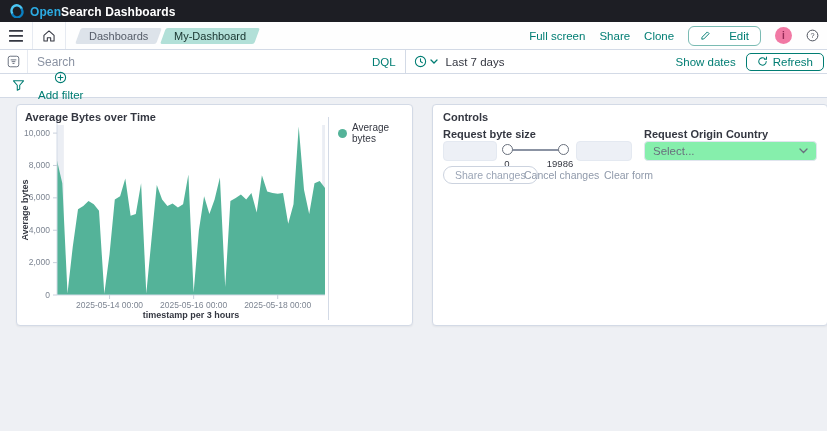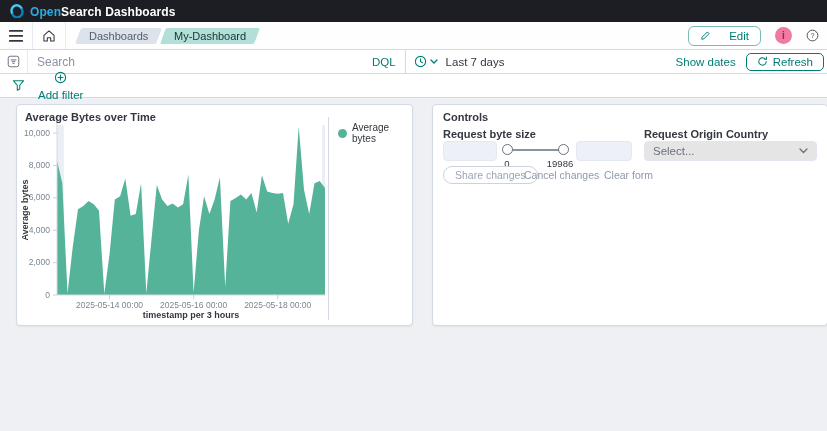--- a/index.html
+++ b/index.html
@@ -52,21 +52,21 @@
   .legend-dot{width:9px;height:9px;border-radius:50%;background:#54B399;flex:0 0 auto;}
   .legend-label{font-size:10px;color:#343741;}
   
   .controls-panel .panel-title{position:absolute;left:10px;top:6px;}
   .ctl-label{position:absolute;font-size:11px;font-weight:700;color:#343741;top:23px;}
   .ctl-input{position:absolute;top:36px;height:20px;background:#edf0f6;border:1px solid #e4e9f1;border-radius:4px;box-sizing:border-box;padding:0 6px;font-size:11px;color:#343741;font-family:inherit;}
   .slider{position:absolute;left:69px;top:36px;width:67px;height:30px;}
   .slider-track{position:absolute;left:6px;width:55px;top:8px;height:2px;background:#8b93a3;}
   .slider-handle{position:absolute;top:3px;width:11px;height:11px;border-radius:50%;background:#fff;border:1.5px solid #69707d;box-sizing:border-box;cursor:grab;}
   .slider-label{position:absolute;top:17px;font-size:9.5px;color:#343741;text-align:center;}
-  .select-box{position:absolute;left:211px;right:10px;top:36px;height:20px;background:#e5e5e5;border:1px solid #e0e5ee;border-radius:4px;display:flex;align-items:center;justify-content:space-between;padding:0 8px;font-size:11.5px;color:#69707d;cursor:pointer;box-sizing:border-box;}
+  .select-box{position:absolute;left:211px;right:10px;top:36px;height:20px;background:#86efac;border:1px solid #e0e5ee;border-radius:4px;display:flex;align-items:center;justify-content:space-between;padding:0 8px;font-size:11.5px;color:#69707d;cursor:pointer;box-sizing:border-box;}
   .apply-btn{position:absolute;left:10px;top:61px;height:18px;padding:0 11px;border:1px solid #ccd3df;border-radius:9px;background:#fff;color:#9aa4b5;font-size:10.5px;display:flex;align-items:center;font-family:inherit;}
   .text-btn{position:absolute;top:64px;font-size:10.5px;color:#8f99aa;background:none;border:none;padding:0;font-family:inherit;cursor:pointer;}
   .cancel-btn{left:91px;}
   .clear-btn{left:171px;}
 </style>
 </head>
 <body>
 
 <header class="topbar">
   <span style="display:flex;">
@@ -97,20 +97,25 @@
       <svg width="14" height="14" viewBox="0 0 16 16">
           <path d="M8 2.2 L13.8 7.4 V13.8 H9.9 V10.1 H6.1 V13.8 H2.2 V7.4 Z" fill="none" stroke="#343741" stroke-width="1.2" stroke-linejoin="round"></path>
         </svg>
     </span>
   </button>
   <div class="breadcrumbs" id="breadcrumbs">
       <span class="crumb"><span class="crumb-inner">Dashboards</span></span>
       <span class="crumb active"><span class="crumb-inner">My-Dashboard</span></span>
     </div>
   <div class="nav-right">
+    <span id="nav-actions" style="display:flex;gap:14px;align-items:center;">
+        <a class="nav-link">Full screen</a>
+        <a class="nav-link">Share</a>
+        <a class="nav-link">Clone</a>
+      </span>
     <button class="edit-btn">
       <span style="display:flex;">
         <svg width="11" height="11" viewBox="0 0 16 16">
             <path d="M3 10.5 L10.7 2.8 L13.2 5.3 L5.5 13 L2.6 13.4 Z" fill="none" stroke="#017d73" stroke-width="1.4" stroke-linejoin="round"></path>
           </svg>
       </span>
       <span>Edit</span>
     </button>
     <div class="avatar">i</div>
     <button class="help-btn">

